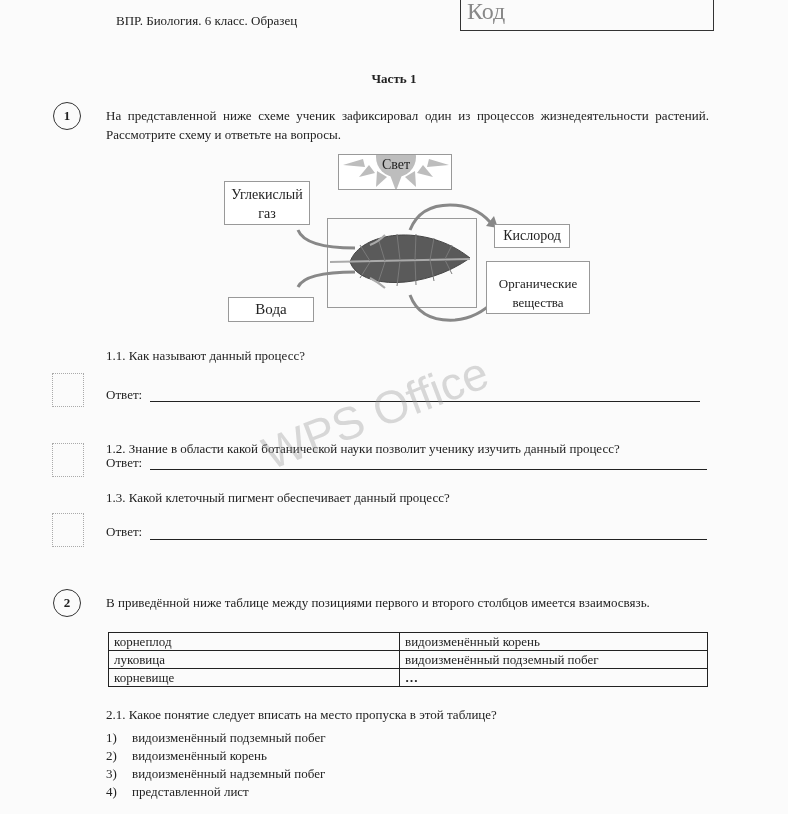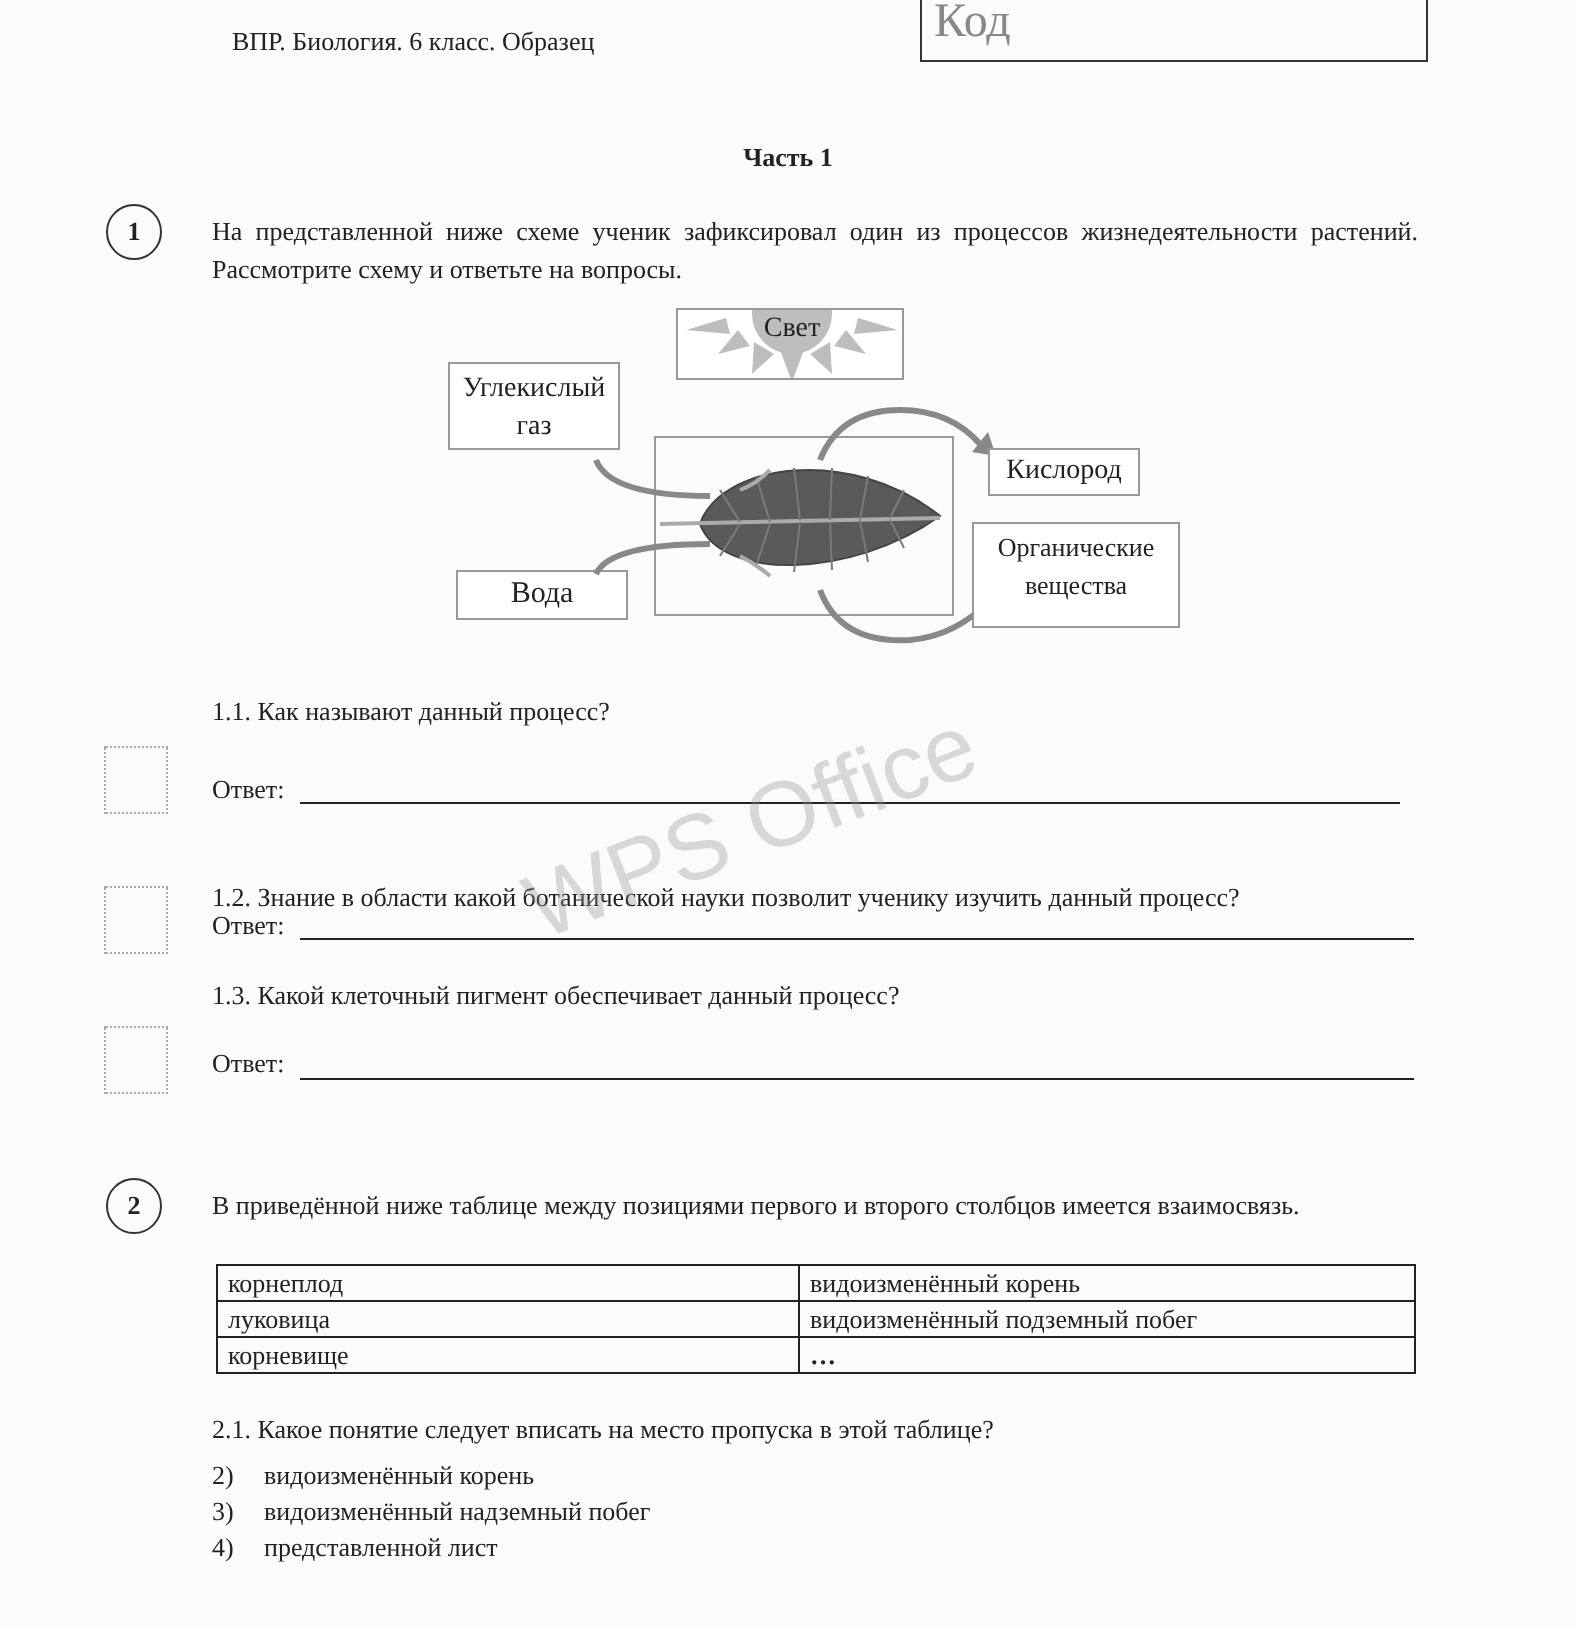--- a/index.html
+++ b/index.html
@@ -54,21 +54,21 @@
       </g>
     </svg>
     <span class="abs" style="left:0;width:114px;top:2px;font-size:14px;">Свет</span>
   </div>
 
   <div class="abs diag-box" style="left:14px; top:31px; width:86px; height:44px; line-height:19px; padding-top:3px;">
     <div>Углекислый</div>
     <div>газ</div>
   </div>
 
-  <div class="abs diag-box" style="left:18px; top:135px; width:86px; height:25px; line-height:23px; font-size:15px;">
+  <div class="abs diag-box" style="left:18px; top:147px; width:86px; height:25px; line-height:23px; font-size:15px;">
     <span>Вода</span>
   </div>
 
   <div class="abs" style="left:117px; top:68px; width:150px; height:90px; border:1px solid #999; box-sizing:border-box;"></div>
   <svg class="abs" style="left:0;top:0;" width="390" height="180">
     <g>
       <path d="M140,112 C150,82 215,72 260,108 C215,140 150,140 140,112 Z" fill="#5a5a5a" stroke="#444" stroke-width="1"></path>
       <line x1="120" y1="112" x2="260" y2="109" stroke="#aaa" stroke-width="2"></line>
       <g stroke="#7a7a7a" stroke-width="1" fill="none">
         <path d="M160,111 L150,95"></path>
@@ -94,21 +94,21 @@
       <path d="M160,128 Q168,132 175,138" stroke="#aaa" stroke-width="2"></path>
     </g>
     <polygon points="288,78 276,76 284,66" fill="#888"></polygon>
     <polygon points="292,146 278,152 286,160" fill="#888"></polygon>
   </svg>
 
   <div class="abs diag-box" style="left:284px; top:74px; width:76px; height:24px; line-height:22px; font-size:14px;">
     <span>Кислород</span>
   </div>
 
-  <div class="abs diag-box" style="left:276px; top:111px; width:104px; height:53px; line-height:19px; padding-top:2px; font-size:13px;">
+  <div class="abs diag-box" style="left:276px; top:111px; width:104px; height:53px; line-height:19px; padding-top:12px; font-size:13px;">
     <div>Органические</div>
     <div>вещества</div>
   </div>
 </div>
 
 <div class="abs sub-q" style="left:106px; top:348px;">1.1. Как называют данный процесс?</div>
 <div class="abs score-box" style="left:52px; top:373px;"></div>
 <div class="abs answer-row" style="left:106px; top:387px;">Ответ:</div>
 <div class="answer-line" style="left:150px; top:400px; width:550px; height:1px;"></div>
 
@@ -140,16 +140,17 @@
   <tr>
     <td>корневище</td>
     <td style="font-weight:bold;">…</td>
   </tr>
 </tbody>
   </table>
 
 <div class="abs sub-q" style="left:106px; top:707px;">2.1. Какое понятие следует вписать на место пропуска в этой таблице?</div>
 
 <div class="abs" style="left:106px; top:729px;">
+  <div class="opt"><span class="n">1)</span><span>видоизменённый подземный побег</span></div>
   <div class="opt"><span class="n">2)</span><span>видоизменённый корень</span></div>
   <div class="opt"><span class="n">3)</span><span>видоизменённый надземный побег</span></div>
   <div class="opt"><span class="n">4)</span><span>представленной лист</span></div>
 </div>
 
 </body></html>

